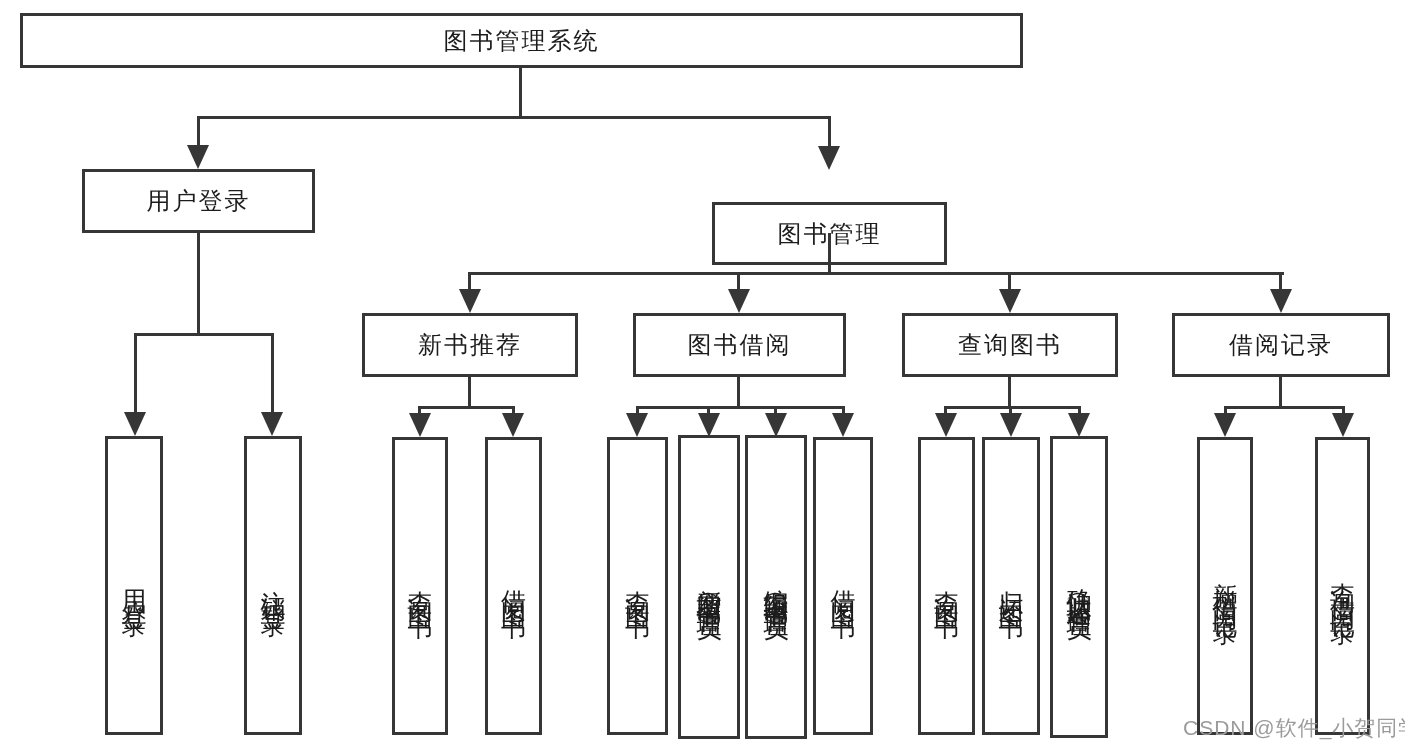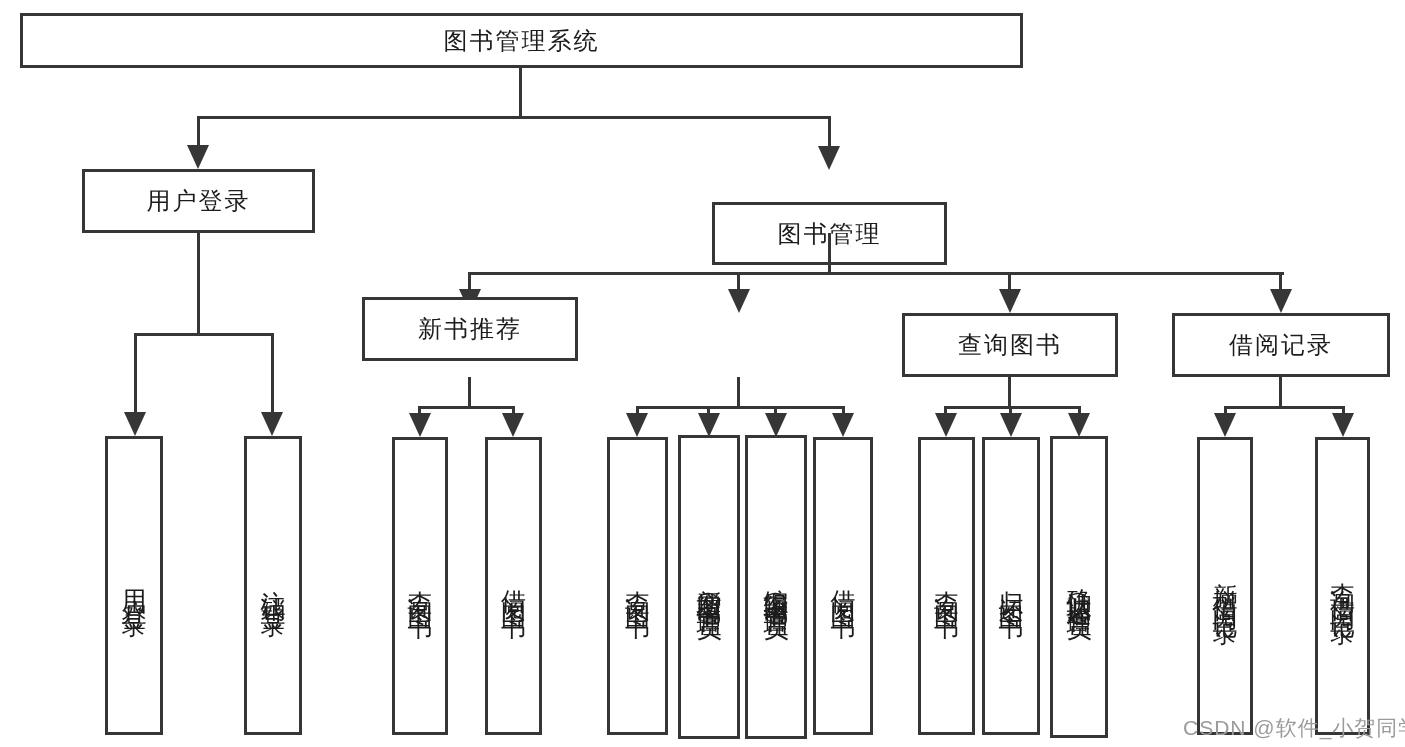--- a/index.html
+++ b/index.html
@@ -72,21 +72,22 @@
   <div class="ln" style="left:469px;top:272px;width:815px;height:3px;"></div>
   <div class="ln" style="left:468px;top:272px;width:3px;height:19px;"></div>
   <div class="ar" style="left:459px;top:289px;"></div>
   <div class="ln" style="left:737px;top:272px;width:3px;height:19px;"></div>
   <div class="ar" style="left:728px;top:289px;"></div>
   <div class="ln" style="left:1008px;top:272px;width:3px;height:19px;"></div>
   <div class="ar" style="left:999px;top:289px;"></div>
   <div class="ln" style="left:1279px;top:272px;width:3px;height:19px;"></div>
   <div class="ar" style="left:1270px;top:289px;"></div>
 
-  <div class="box h" style="left:362px;top:297px;width:216px;height:64px;">新书推荐</div>
+  <div class="box h" style="left:362px;top:313px;width:216px;height:64px;">新书推荐</div>
+  <div class="box h" style="left:633px;top:313px;width:213px;height:64px;">图书借阅</div>
   <div class="box h" style="left:902px;top:313px;width:216px;height:64px;">查询图书</div>
   <div class="box h" style="left:1172px;top:313px;width:218px;height:64px;">借阅记录</div>
 
   <div class="ln" style="left:468px;top:377px;width:3px;height:32px;"></div>
   <div class="ln" style="left:737px;top:377px;width:3px;height:32px;"></div>
   <div class="ln" style="left:1008px;top:377px;width:3px;height:32px;"></div>
   <div class="ln" style="left:1279px;top:377px;width:3px;height:32px;"></div>
 
   <div class="ln" style="left:418px;top:406px;width:97px;height:3px;"></div>
   <div class="ln" style="left:636px;top:406px;width:209px;height:3px;"></div>

